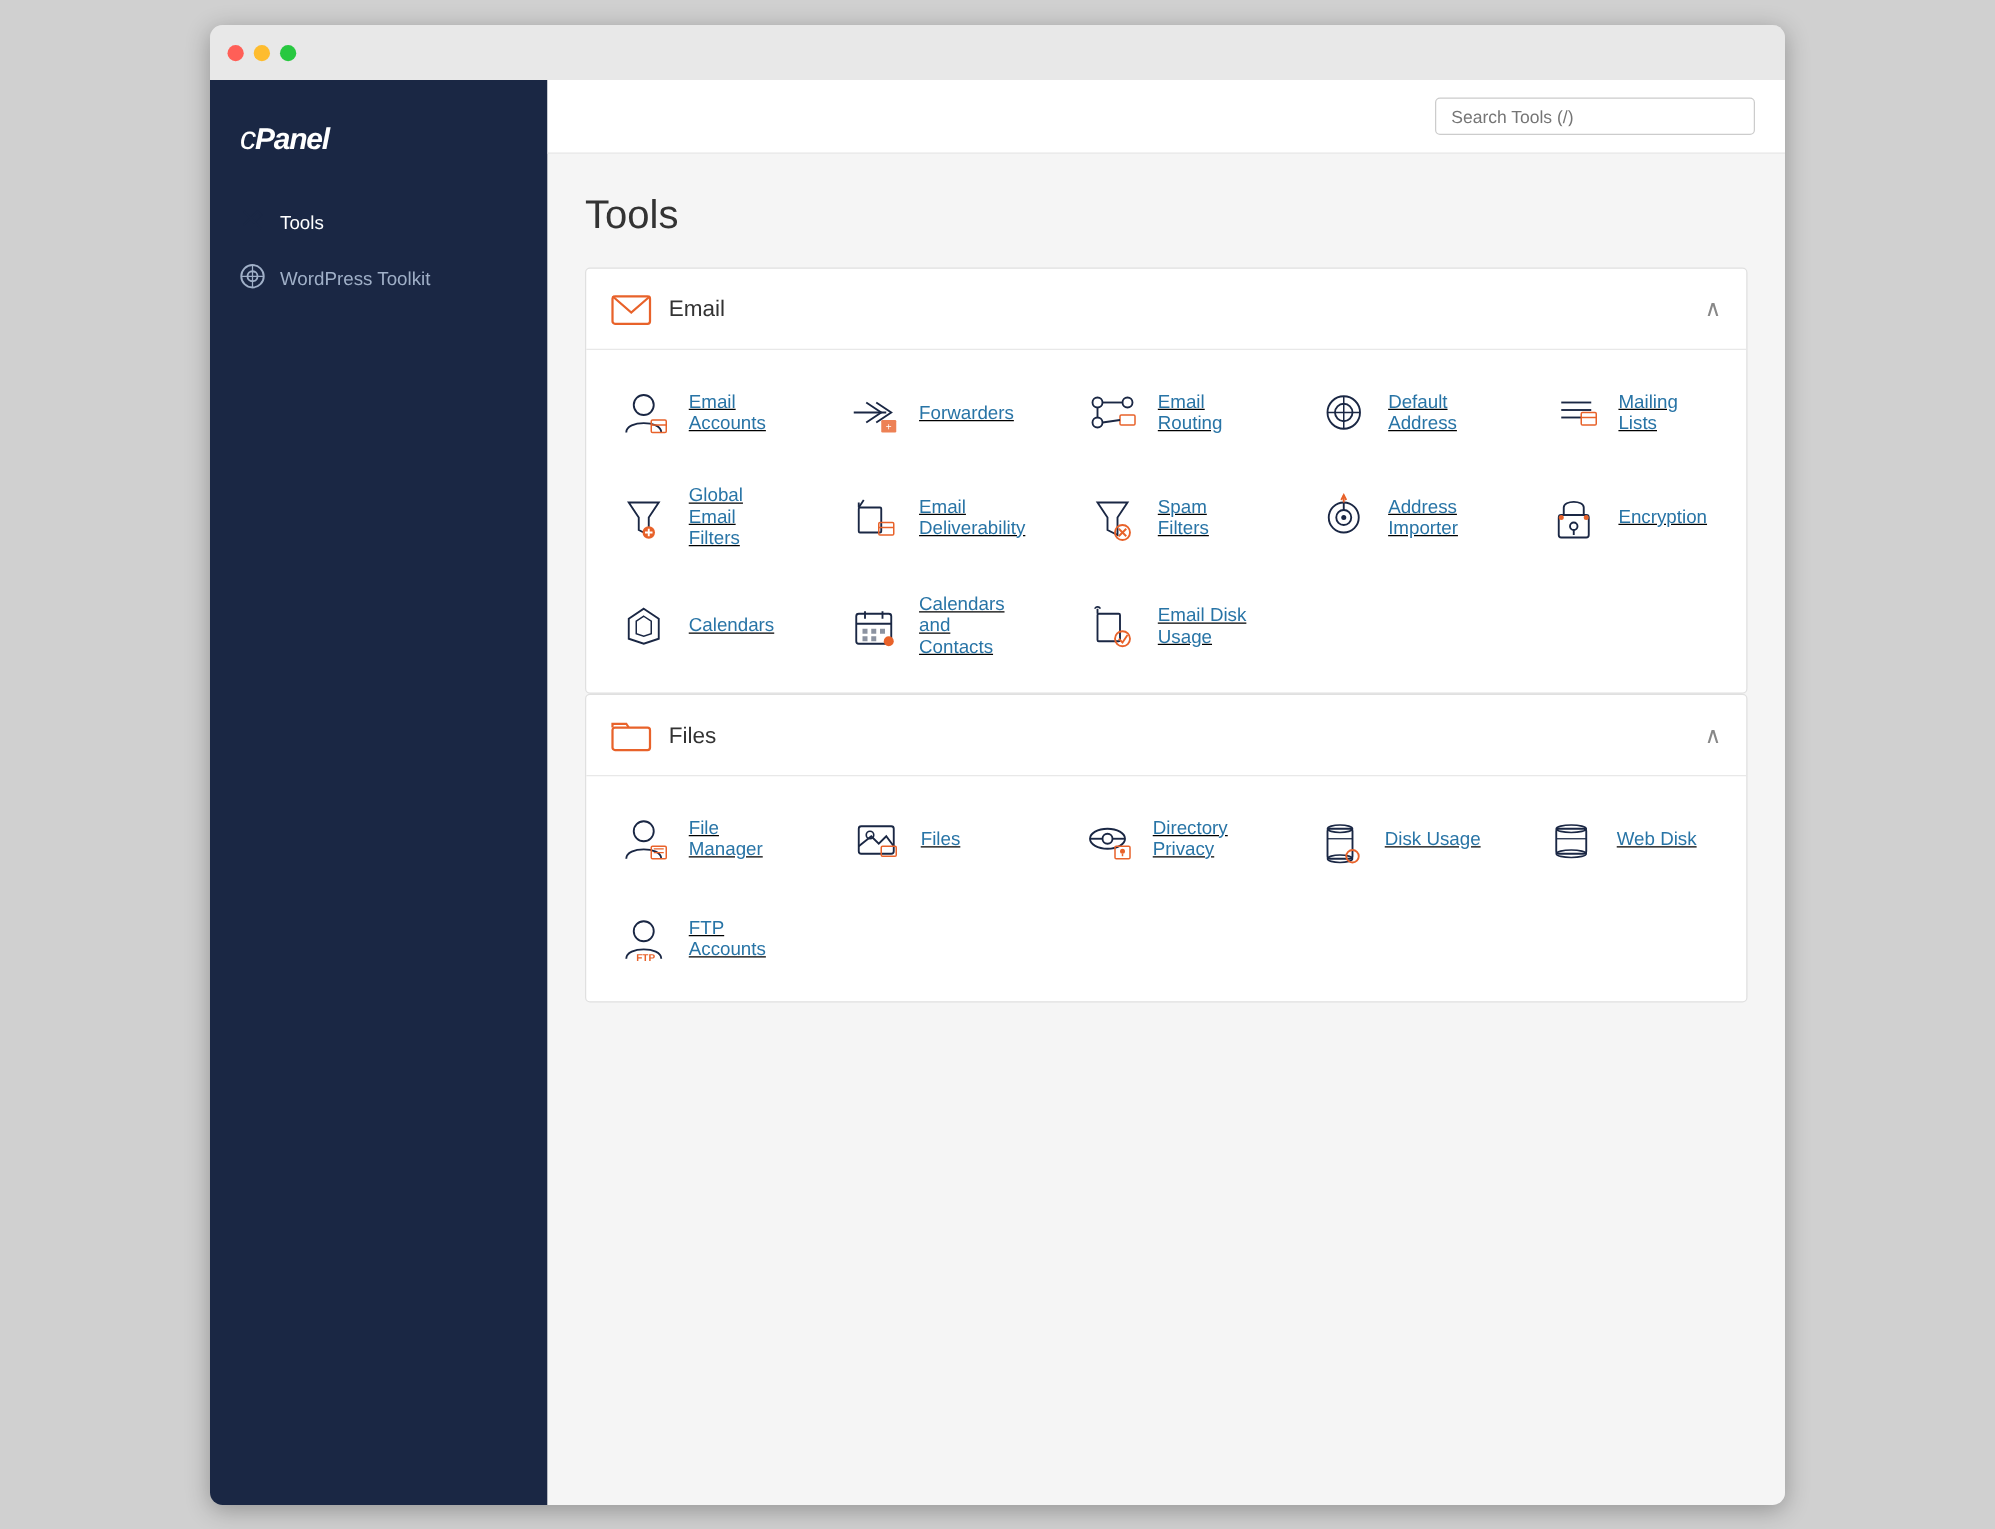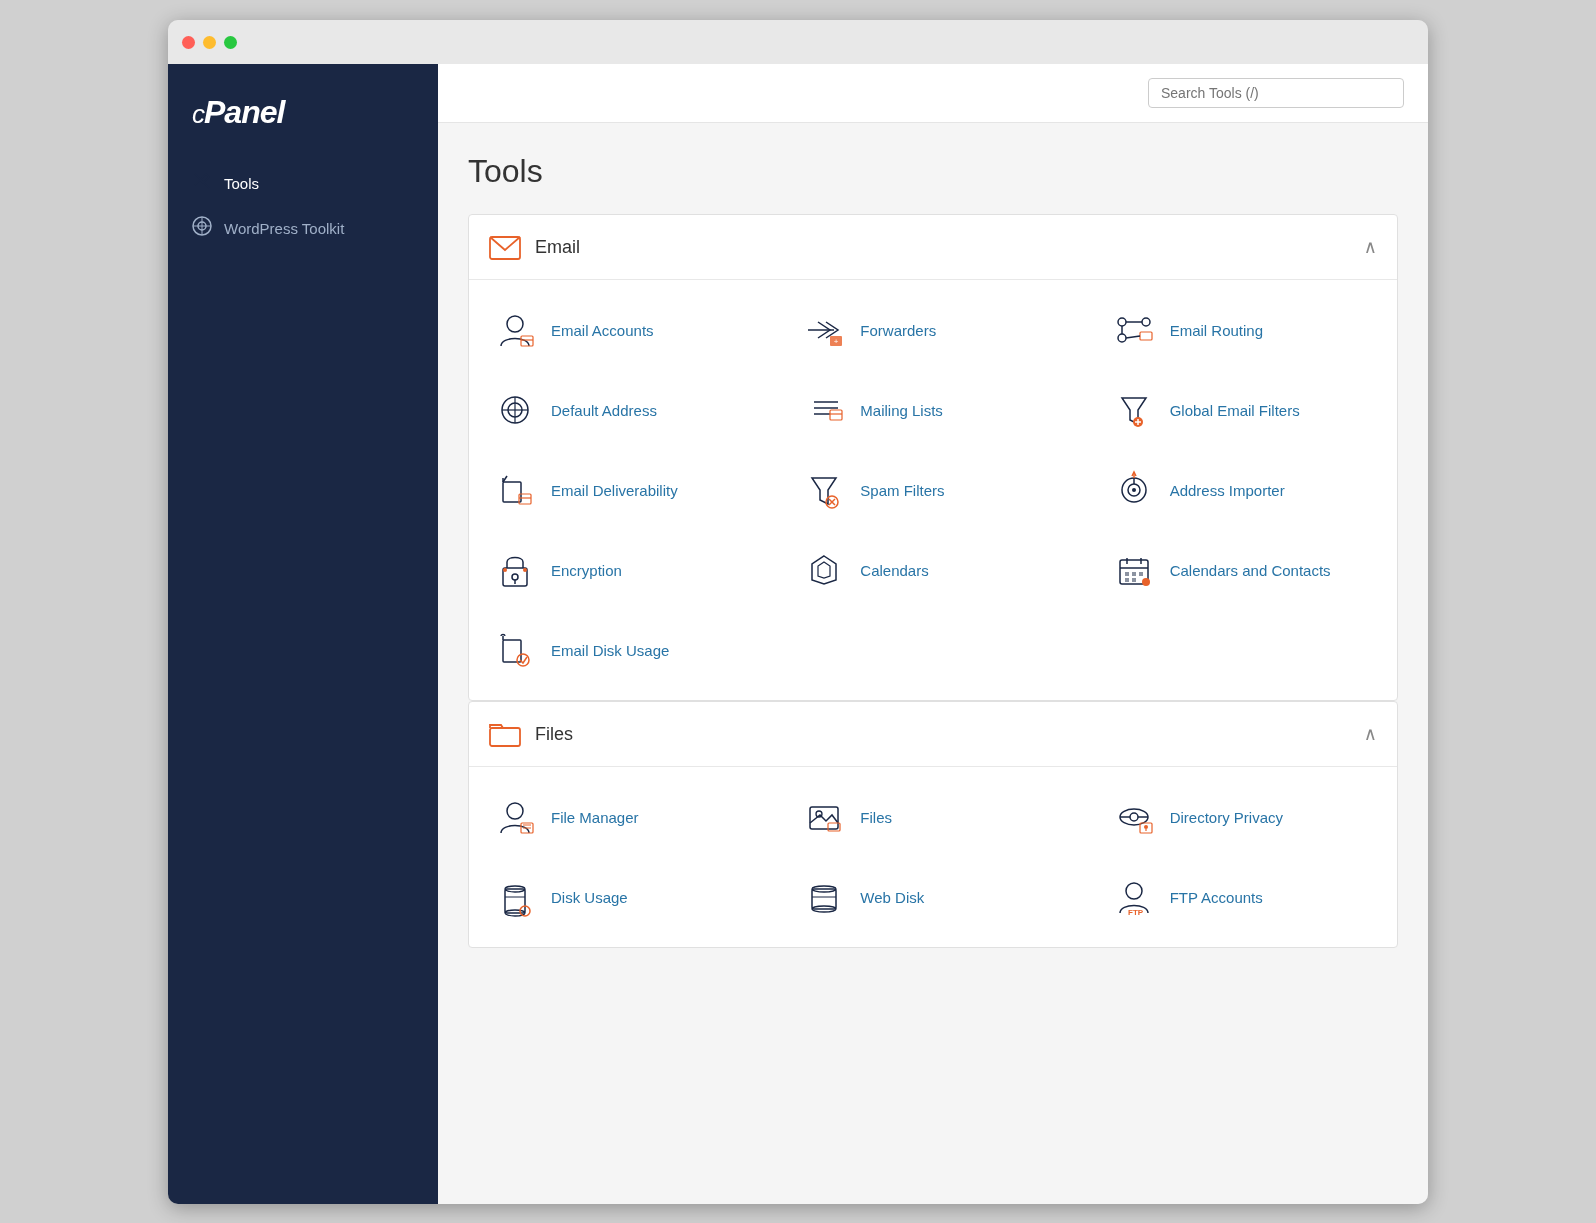--- a/index.html
+++ b/index.html
@@ -159,22 +159,23 @@
       color: #333;
     }
 
     .chevron {
       color: #888;
       font-size: 18px;
     }
 
     .tools-grid {
       display: grid;
-      grid-template-columns: repeat(3, 1fr);
+      grid-template-columns: repeat(5, 1fr);
       padding: 10px 0;
+      text-decoration: underline;
     }
 
     .tool-item {
       display: flex;
       align-items: center;
       gap: 14px;
       padding: 18px 24px;
       cursor: pointer;
       text-decoration: none;
     }
@@ -214,21 +215,21 @@
     <span class="traffic-light traffic-red"></span>
     <span class="traffic-light traffic-yellow"></span>
     <span class="traffic-light traffic-green"></span>
   </div>
 
   <div class="app-body">
 
     <div class="sidebar">
       <div class="sidebar-logo">
         <div class="cpanel-logo">
-          <span style="font-style:italic; font-weight:300; font-size:26px;">c</span><span style="font-style:italic; font-weight:700; font-size:32px;">Panel</span>
+          <span style="font-style:italic; font-weight:300; font-size:26px;">c</span><span style="font-style:italic; font-weight:700; font-size:24px;">Panel</span>
         </div>
       </div>
 
       <div class="sidebar-nav-item active">
         <span class="nav-icon">
           <svg width="20" height="20" viewBox="0 0 20 20">
             <path class="icon-stroke" stroke="white" d="M3 3 L17 17 M14 3 L17 6 L11 12 L8 9 Z M3 14 L8 9"></path>
           </svg>
         </span>
         <span>Tools</span>

